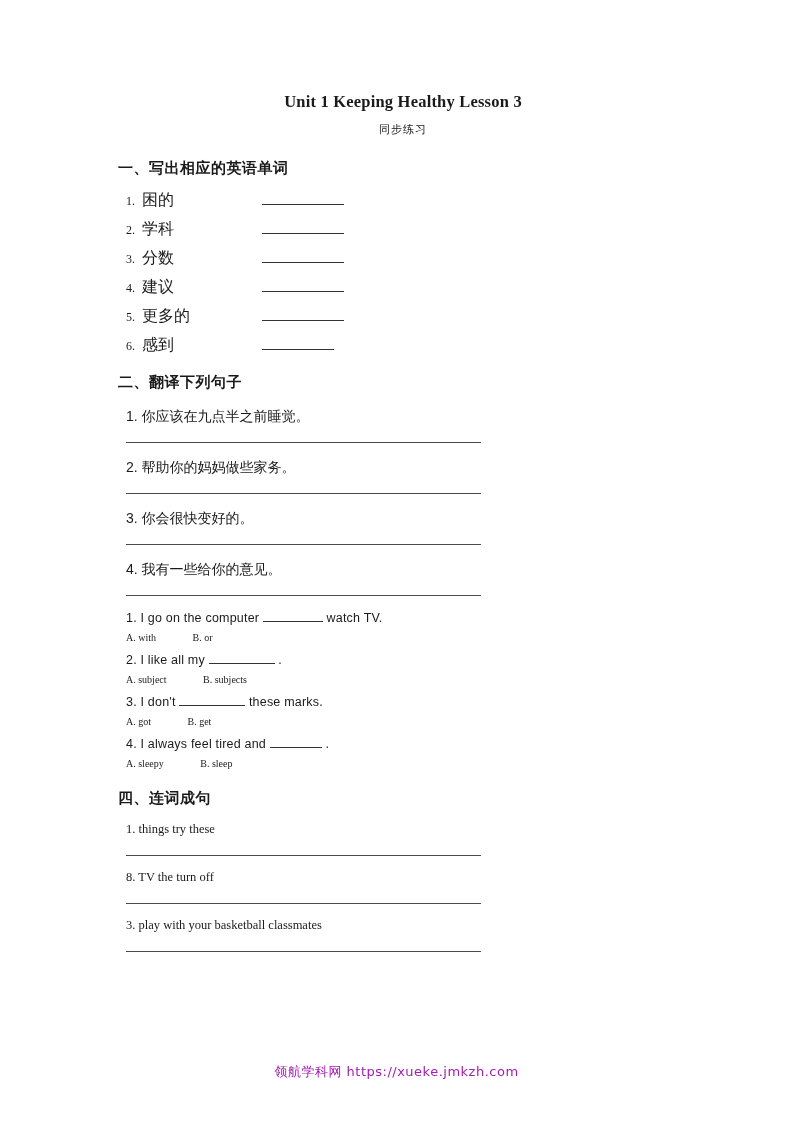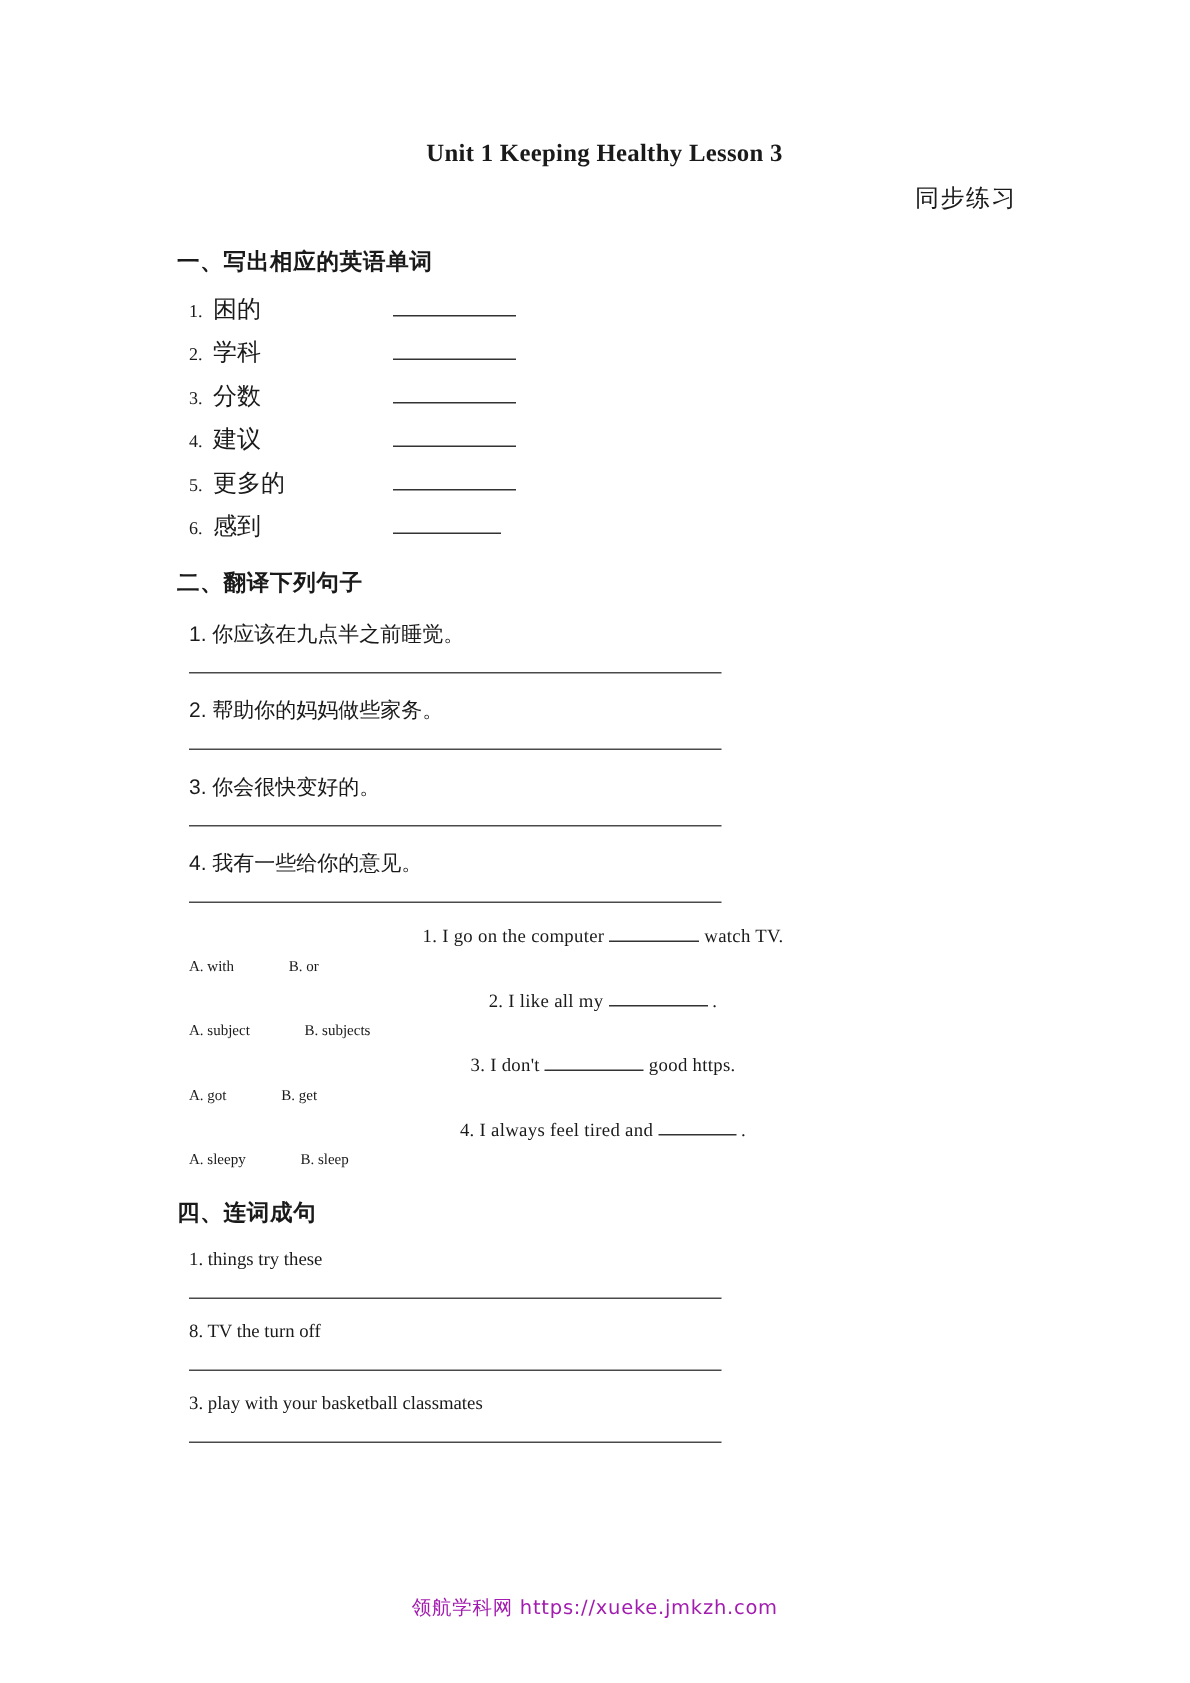--- a/index.html
+++ b/index.html
@@ -31,22 +31,22 @@
   .doc-title {
     text-align: center;
     font-weight: bold;
     font-size: 16.5px;
     font-family: "Liberation Serif", serif;
     letter-spacing: 0.2px;
     margin: 0 0 10px 0;
     padding-left: 10px;
   }
   .doc-subtitle {
-    text-align: right;
-    font-size: 16px;
+    text-align: center;
+    font-size: 11px;
     font-family: "DejaVu Sans", sans-serif;
     margin: 0 0 22px 0;
     padding-left: 10px;
     letter-spacing: 1px;
   }
   .section-heading {
     font-family: "DejaVu Sans", sans-serif;
     font-size: 15px;
     font-weight: bold;
     margin: 0 0 14px 0;
@@ -90,25 +90,24 @@
     margin: 0 0 0 8px;
     padding-top: 2px;
   }
   .trans-line {
     margin: 16px 0 14px 8px;
     border-bottom: 1px solid #4a4a4a;
     width: 355px;
     height: 0;
   }
   .choice-q {
-    font-family: Liberation Serif, serif;
+    font-family: Liberation Sans, sans-serif;
     font-size: 12.5px;
     margin: 0 0 7px 8px;
     letter-spacing: 0.2px;
-    text-align: center;
   }
   .choice-opts {
     font-family: "Liberation Serif", serif;
     font-size: 10px;
     margin: 0 0 9px 8px;
   }
   .choice-opts .opt-b {
     margin-left: 34px;
   }
   .blank-inline {
@@ -218,21 +217,21 @@
         <span>.</span>
       </div>
       <div class="choice-opts">
         <span>A. subject</span>
         <span class="opt-b">B. subjects</span>
       </div>
 
       <div class="choice-q">
         <span>3. I don't</span>
         <span class="blank-inline w60"></span>
-        <span>good https.</span>
+        <span>these marks.</span>
       </div>
       <div class="choice-opts">
         <span>A. got</span>
         <span class="opt-b">B. get</span>
       </div>
 
       <div class="choice-q">
         <span>4. I always feel tired and</span>
         <span class="blank-inline w50"></span>
         <span>.</span>

